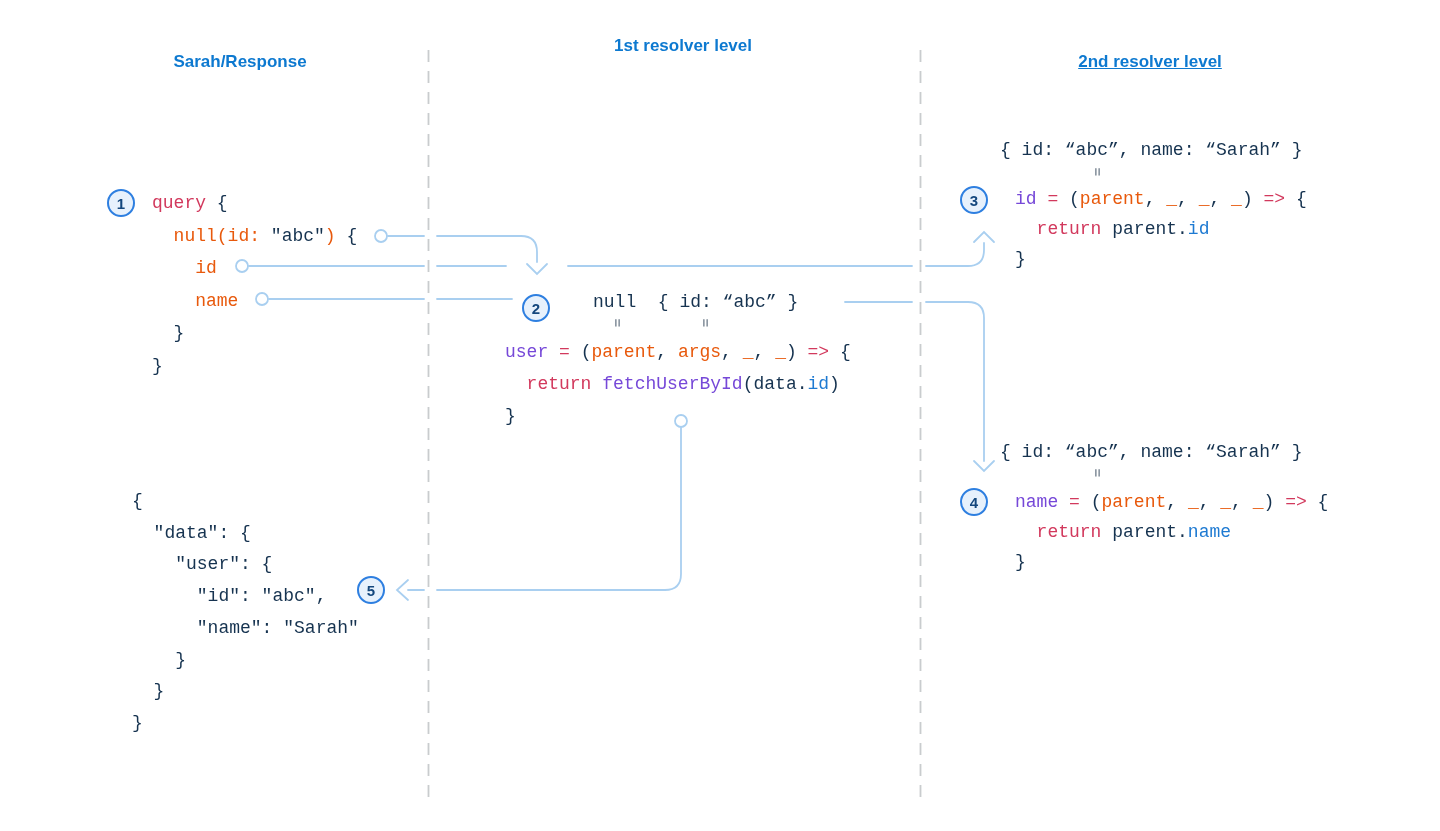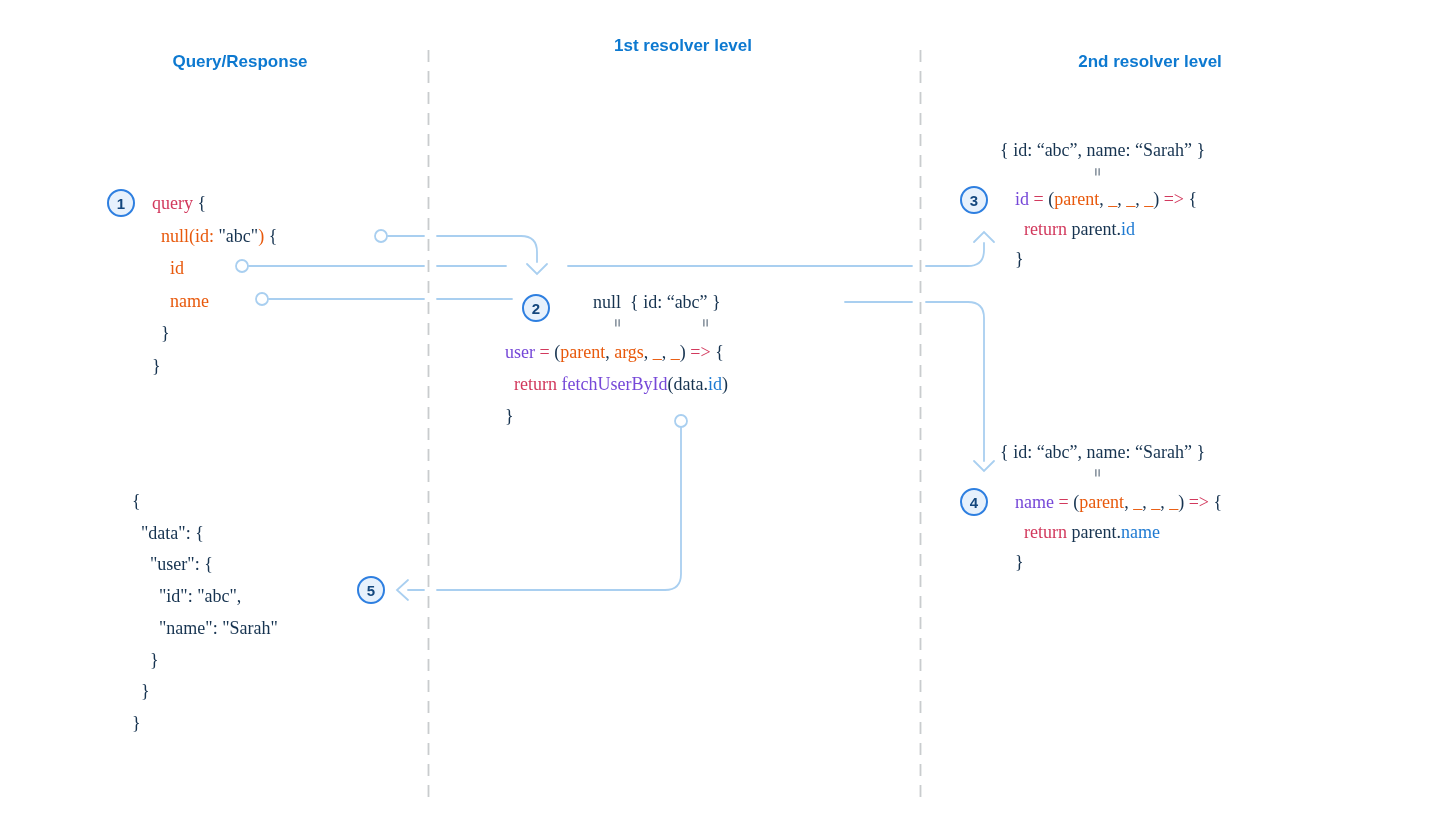--- a/index.html
+++ b/index.html
@@ -7,21 +7,21 @@
     position:relative;width:1440px;height:831px;background:#ffffff;
     font-family:"DejaVu Sans Mono","Liberation Mono",monospace;overflow:hidden;
   }
   .hdr{
     position:absolute;transform:translateX(-50%);
     font-family:"Liberation Sans",sans-serif;font-weight:700;font-size:17px;
     color:var(--header);white-space:nowrap;
   }
   .code{
     position:absolute;margin:0;font-size:18px;line-height:32px;
-    color:var(--navy);white-space:pre;font-family:Liberation Serif, serif;
+    color:var(--navy);white-space:pre;font-family:Liberation Mono, monospace;
   }
   .tok-navy{color:var(--navy);}
   .tok-red{color:var(--red);}
   .tok-orange{color:var(--orange);}
   .tok-purple{color:var(--purple);}
   .tok-blue{color:var(--blue);}
   .badge{
     position:absolute;width:28px;height:28px;box-sizing:border-box;
     border:2px solid var(--badge_border);border-radius:50%;
     background:var(--badge_bg);color:var(--badge_text);
@@ -33,23 +33,23 @@
     color:var(--gray_equals);font-size:14px;font-weight:700;
     font-family:"DejaVu Sans Mono",monospace;
   }
   .overlay{position:absolute;left:0;top:0;pointer-events:none;}
 </style>
 </head>
 <body>
 
 <div class="canvas">
 
-  <div class="hdr" style="left:240px;top:52px;">Query/Response</div>
+  <div class="hdr" style="left:240px;top:52px;">Sarah/Response</div>
   <div class="hdr" style="left:683px;top:36px;">1st resolver level</div>
-  <div class="hdr" style="left:1150px;top:52px;">2nd resolver level</div>
+  <div class="hdr" style="left:1150px;top:52px;text-decoration:underline;">2nd resolver level</div>
 
   <svg class="overlay" width="1440" height="831" viewBox="0 0 1440 831">
     <g stroke="var(--divider)" stroke-width="1.8" stroke-dasharray="12 9">
       <line x1="428.5" y1="50" x2="428.5" y2="800"></line>
       <line x1="920.5" y1="50" x2="920.5" y2="800"></line>
     </g>
     <g stroke="var(--arrow)" stroke-width="1.8" fill="none" stroke-linecap="round">
 
       <circle cx="381" cy="236" r="6" fill="#ffffff"></circle>
       <path d="M 388 236 H 424"></path>

